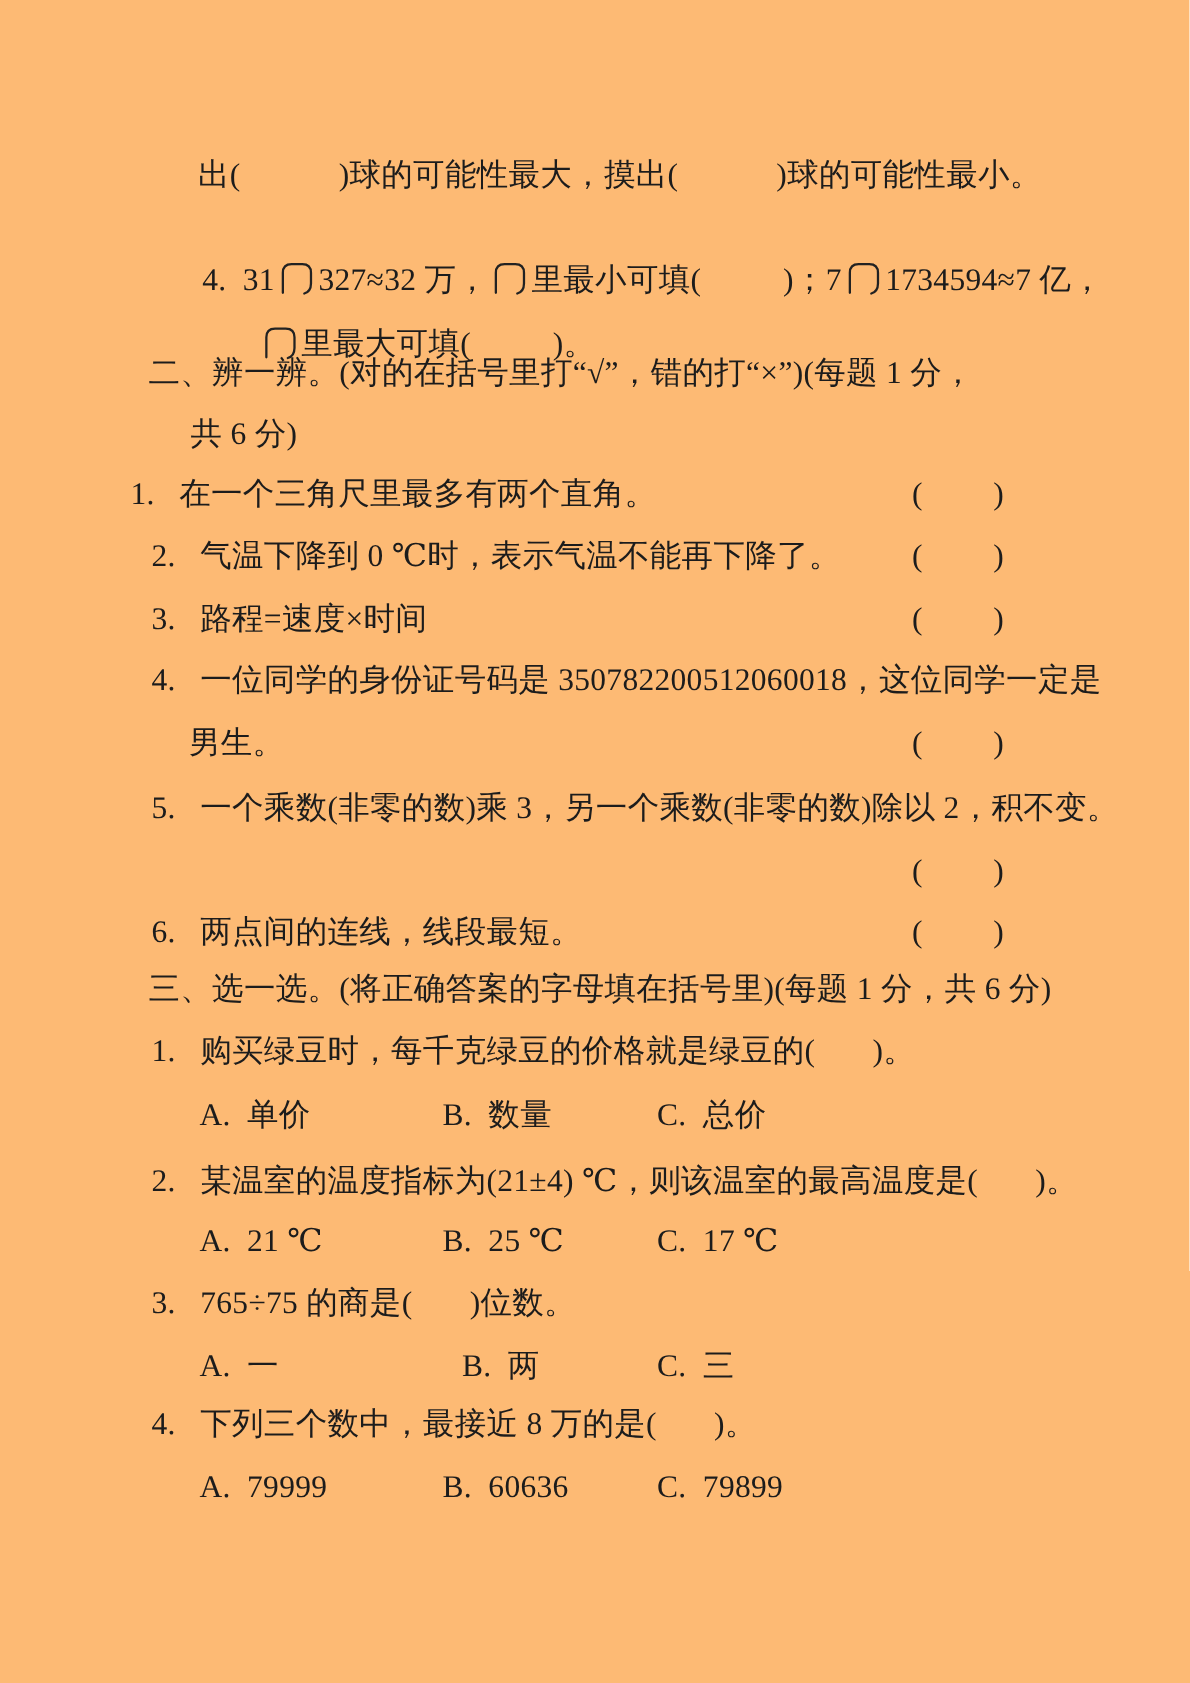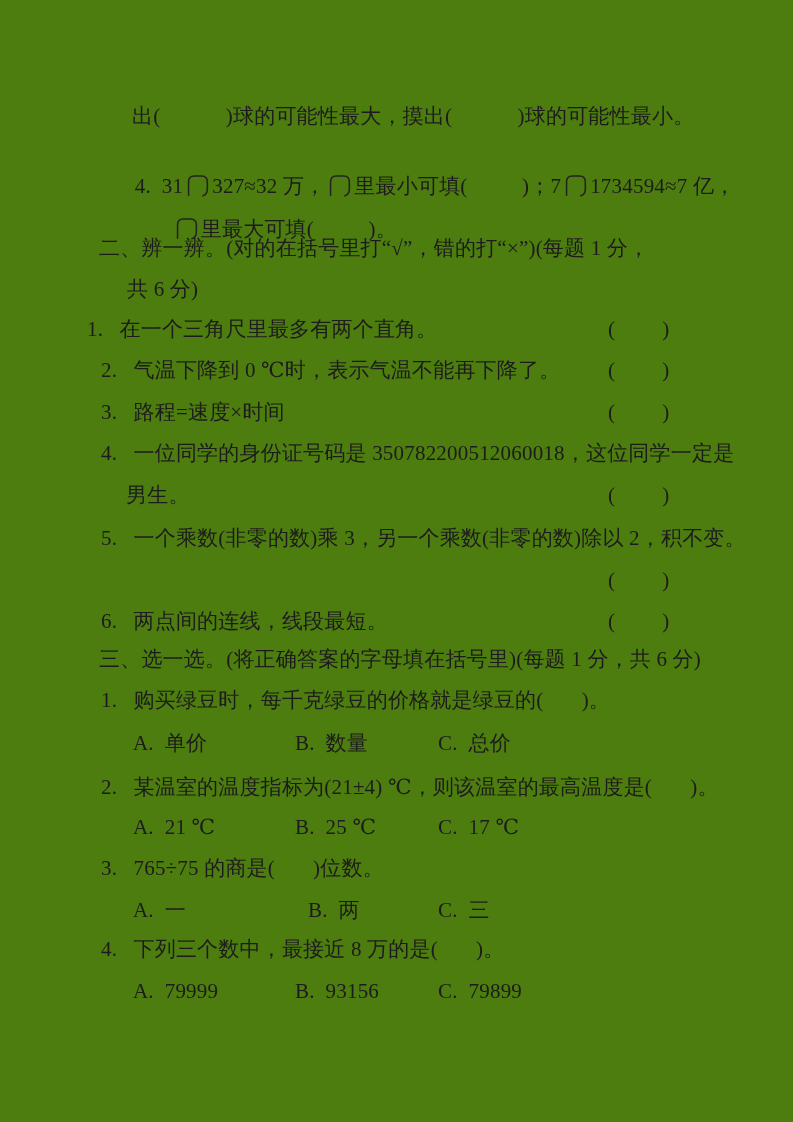--- a/index.html
+++ b/index.html
@@ -1,19 +1,19 @@
 <!DOCTYPE html>
 <html><head>
 <meta charset="utf-8">
 <style>
   html,body{margin:0;padding:0;background:#ffffff;}
   .page{
     position:relative;
     width:793px;height:1122px;
-    background:#4d7c0f;
+    background:#fdba74;
     font-family:"Liberation Serif","DejaVu Serif",serif;
     font-size:21px;
     color:#1c1c1c;
     overflow:hidden;
   }
   .ln{
     position:absolute;
     white-space:pre;
     line-height:26px;
     letter-spacing:0.2px;
@@ -89,16 +89,16 @@
   <div class="ln" style="left:295px;top:814px">B.  25 ℃</div>
   <div class="ln" style="left:438px;top:814px">C.  17 ℃</div>
 
   <div class="ln" style="left:101px;top:855px">3.   765÷75 的商是(       )位数。</div>
   <div class="ln" style="left:133px;top:897px">A.  一</div>
   <div class="ln" style="left:308px;top:897px">B.  两</div>
   <div class="ln" style="left:438px;top:897px">C.  三</div>
 
   <div class="ln" style="left:101px;top:936px">4.   下列三个数中，最接近 8 万的是(       )。</div>
   <div class="ln" style="left:133px;top:978px">A.  79999</div>
-  <div class="ln" style="left:295px;top:978px">B.  93156</div>
+  <div class="ln" style="left:295px;top:978px">B.  60636</div>
   <div class="ln" style="left:438px;top:978px">C.  79899</div>
 
 </div>
 
 </body></html>

